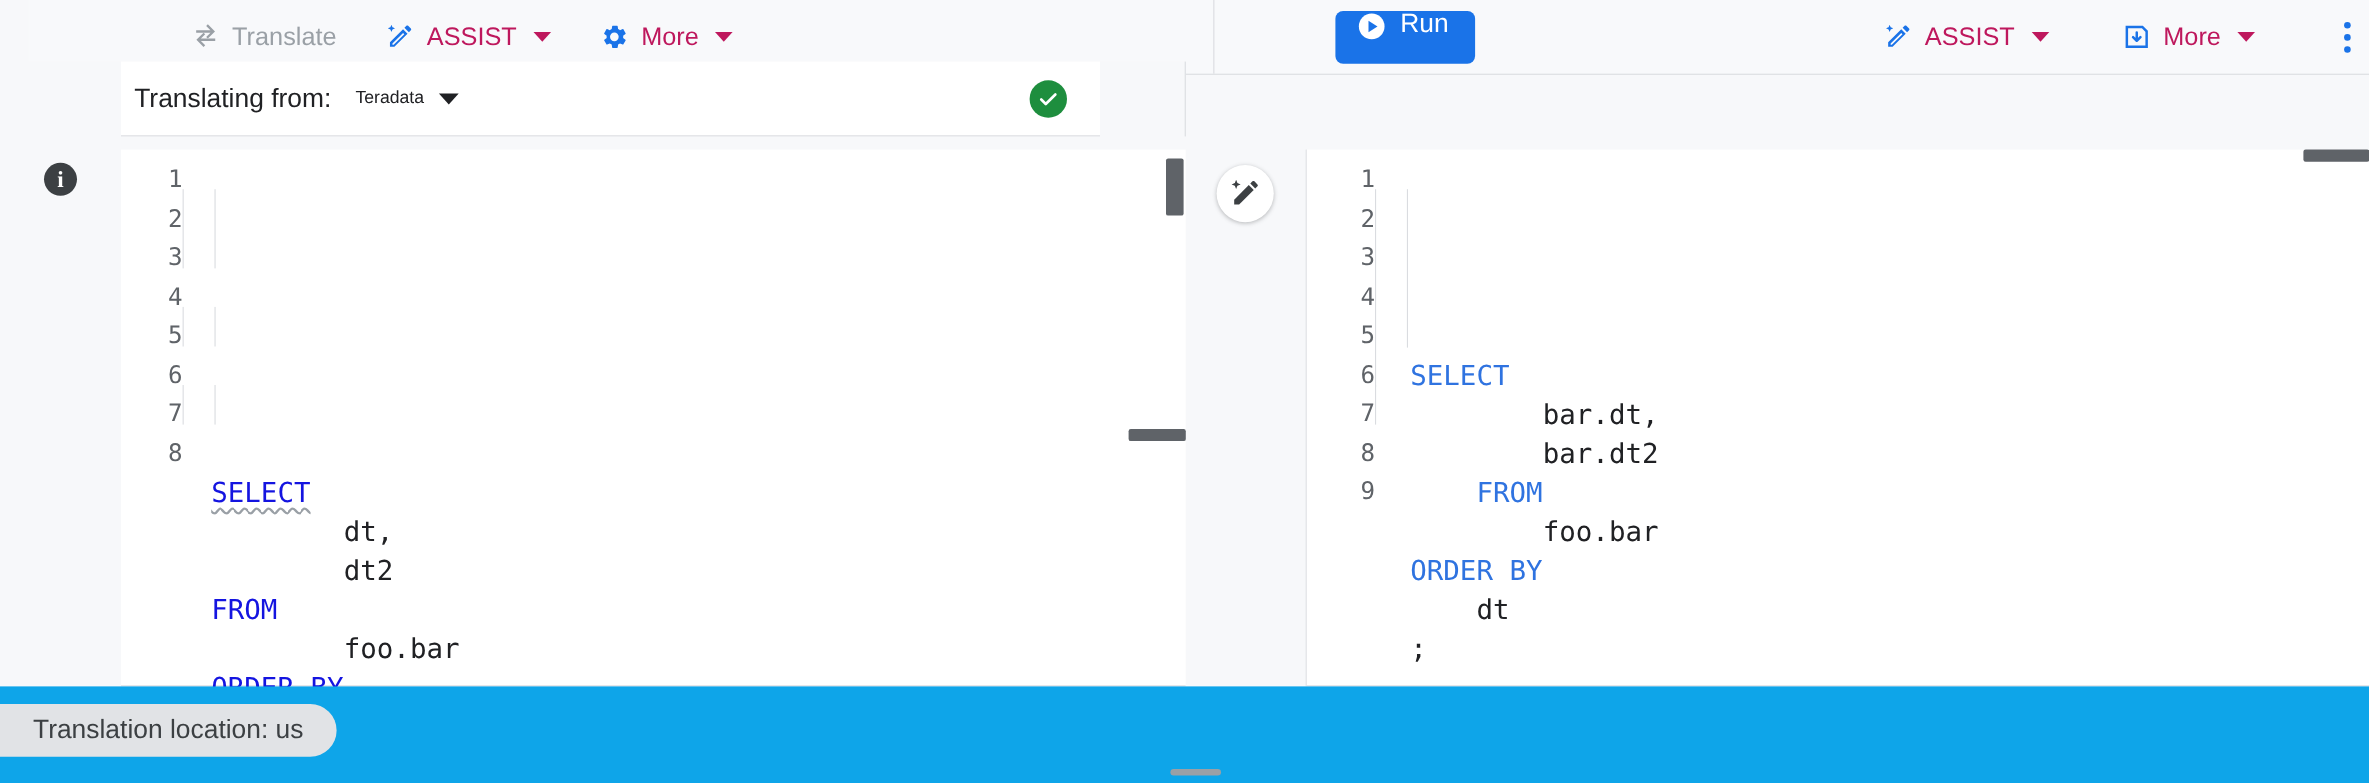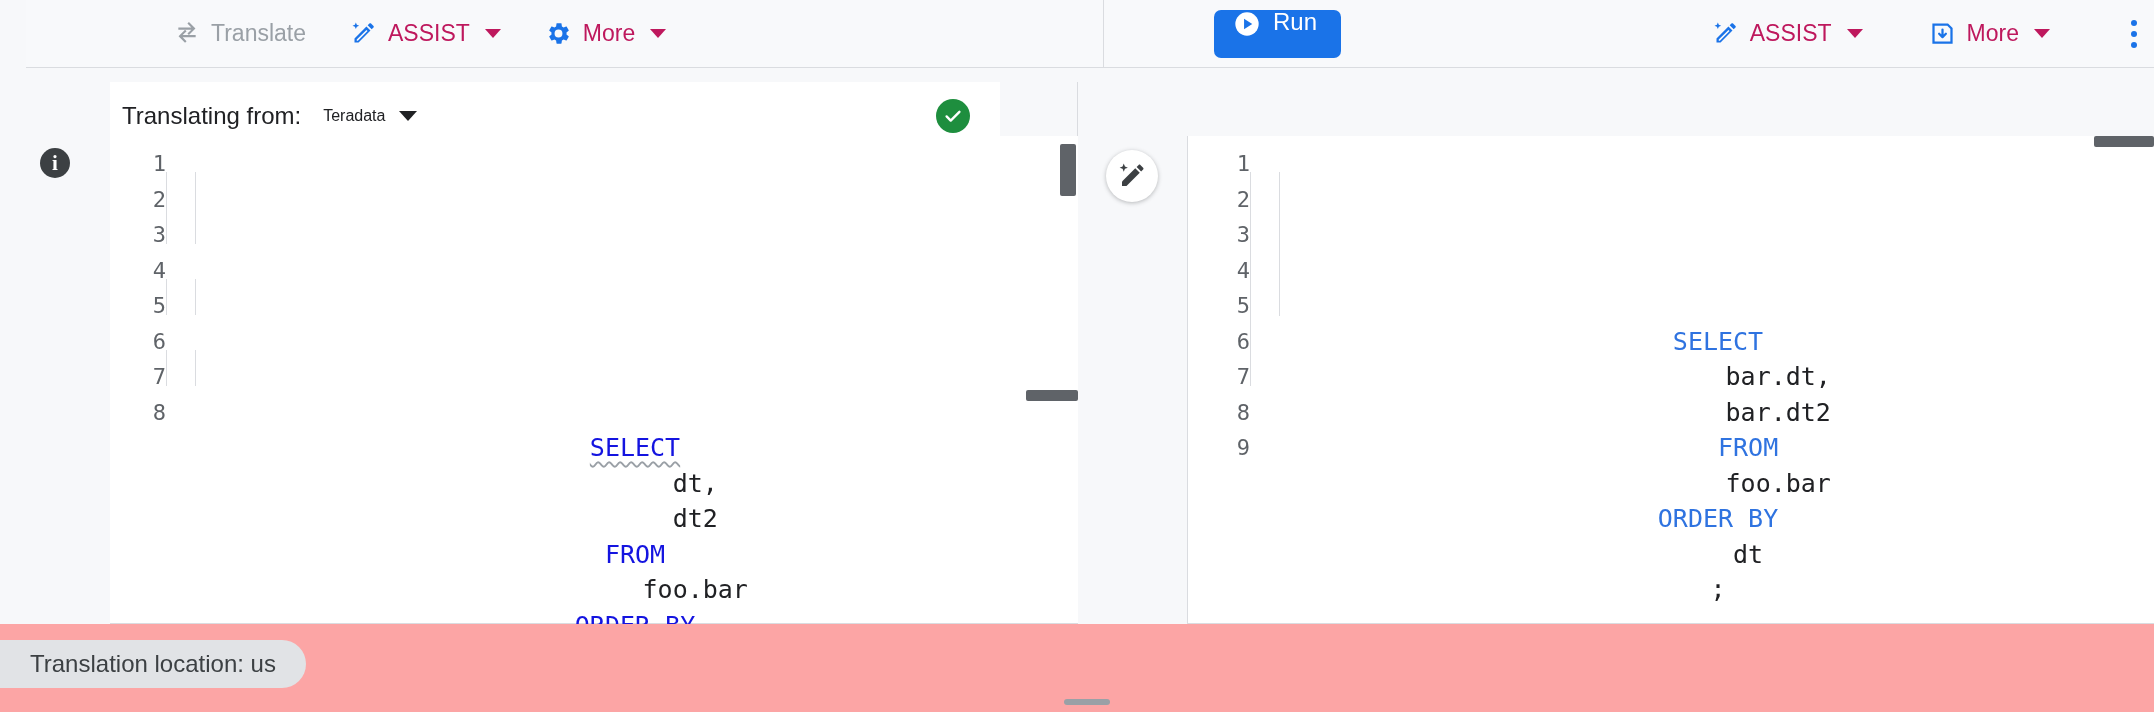--- a/index.html
+++ b/index.html
@@ -56,21 +56,21 @@
   .spacer { flex: 1; }
   .tb-right .tb-btn { margin-right: 66px; }
   .kebab {
     width: 36px; height: 36px; display: flex; flex-direction: column;
     align-items: center; justify-content: center; gap: 5px; cursor: pointer;
   }
   .kebab i { width: 6px; height: 6px; border-radius: 50%; background: #1a73e8; display: block; }
 
   
   .subrow {
-    position: absolute; left: 0; top: 82px; width: 2154px; height: 68px;
+    position: absolute; left: 0; top: 56px; width: 2154px; height: 68px;
     display: flex;
   }
   .sub-gutter { width: 110px; height: 100%; background: #f7f8fa; }
   .sub-left {
     width: 890px; height: 100%; background: #ffffff;
     display: flex; align-items: center;
     padding: 0 30px 0 12px;
     border-bottom: 1px solid #dadce0;
   }
   .sub-mid { width: 78px; height: 100%; background: #f7f8fa; border-right: 1px solid #dadce0; }
@@ -109,21 +109,21 @@
 
   .linenums {
     width: 56px; text-align: right; padding-top: 10px;
     font-family: "DejaVu Sans Mono", monospace; font-size: 22px;
     color: #5f6368; line-height: 35.5px; user-select: none;
   }
   .pane-right .linenums { width: 62px; }
   .code {
     flex: 1; padding-top: 10px; padding-left: 32px;
     font-family: "DejaVu Sans Mono", monospace; font-size: 25px;
-    line-height: 35.5px; color: #202124; white-space: pre; position: relative; text-align: center;
+    line-height: 35.5px; color: #202124; white-space: pre; position: relative;
   }
   .pane-left .code { padding-left: 26px; }
   .kw { color: #1414e0; }
   .pane-right .kw { color: #2f73e0; }
   .squig {
     text-decoration: underline wavy #9aa0a6;
     text-underline-offset: 5px;
     text-decoration-thickness: 2px;
   }
   .iguide {
@@ -149,21 +149,21 @@
   .sb-thumb-h {
     position: absolute; left: -52px; top: 254px;
     width: 52px; height: 11px; background: #5f6368; border-radius: 2px; cursor: pointer;
   }
   .sb-right-top {
     position: absolute; right: 0; top: 0; width: 60px; height: 11px;
     background: #5f6368; border-radius: 2px; cursor: pointer;
   }
 
   
-  .footer { position: absolute; left: 0; top: 624px; width: 2154px; height: 88px; background: #fca5a5; }
+  .footer { position: absolute; left: 0; top: 624px; width: 2154px; height: 88px; background: #0ea5e9; }
   .loc-pill {
     position: absolute; left: 0; top: 16px;
     background: #e1e3e6; color: #3c4043;
     border-radius: 0 24px 24px 0; height: 48px;
     display: flex; align-items: center; padding: 0 30px;
     font-size: 24px; white-space: nowrap;
   }
   .drag-handle {
     position: absolute; left: 1064px; top: 699px;
     width: 46px; height: 6px; border-radius: 3px; background: #9aa0a6; cursor: ns-resize;

